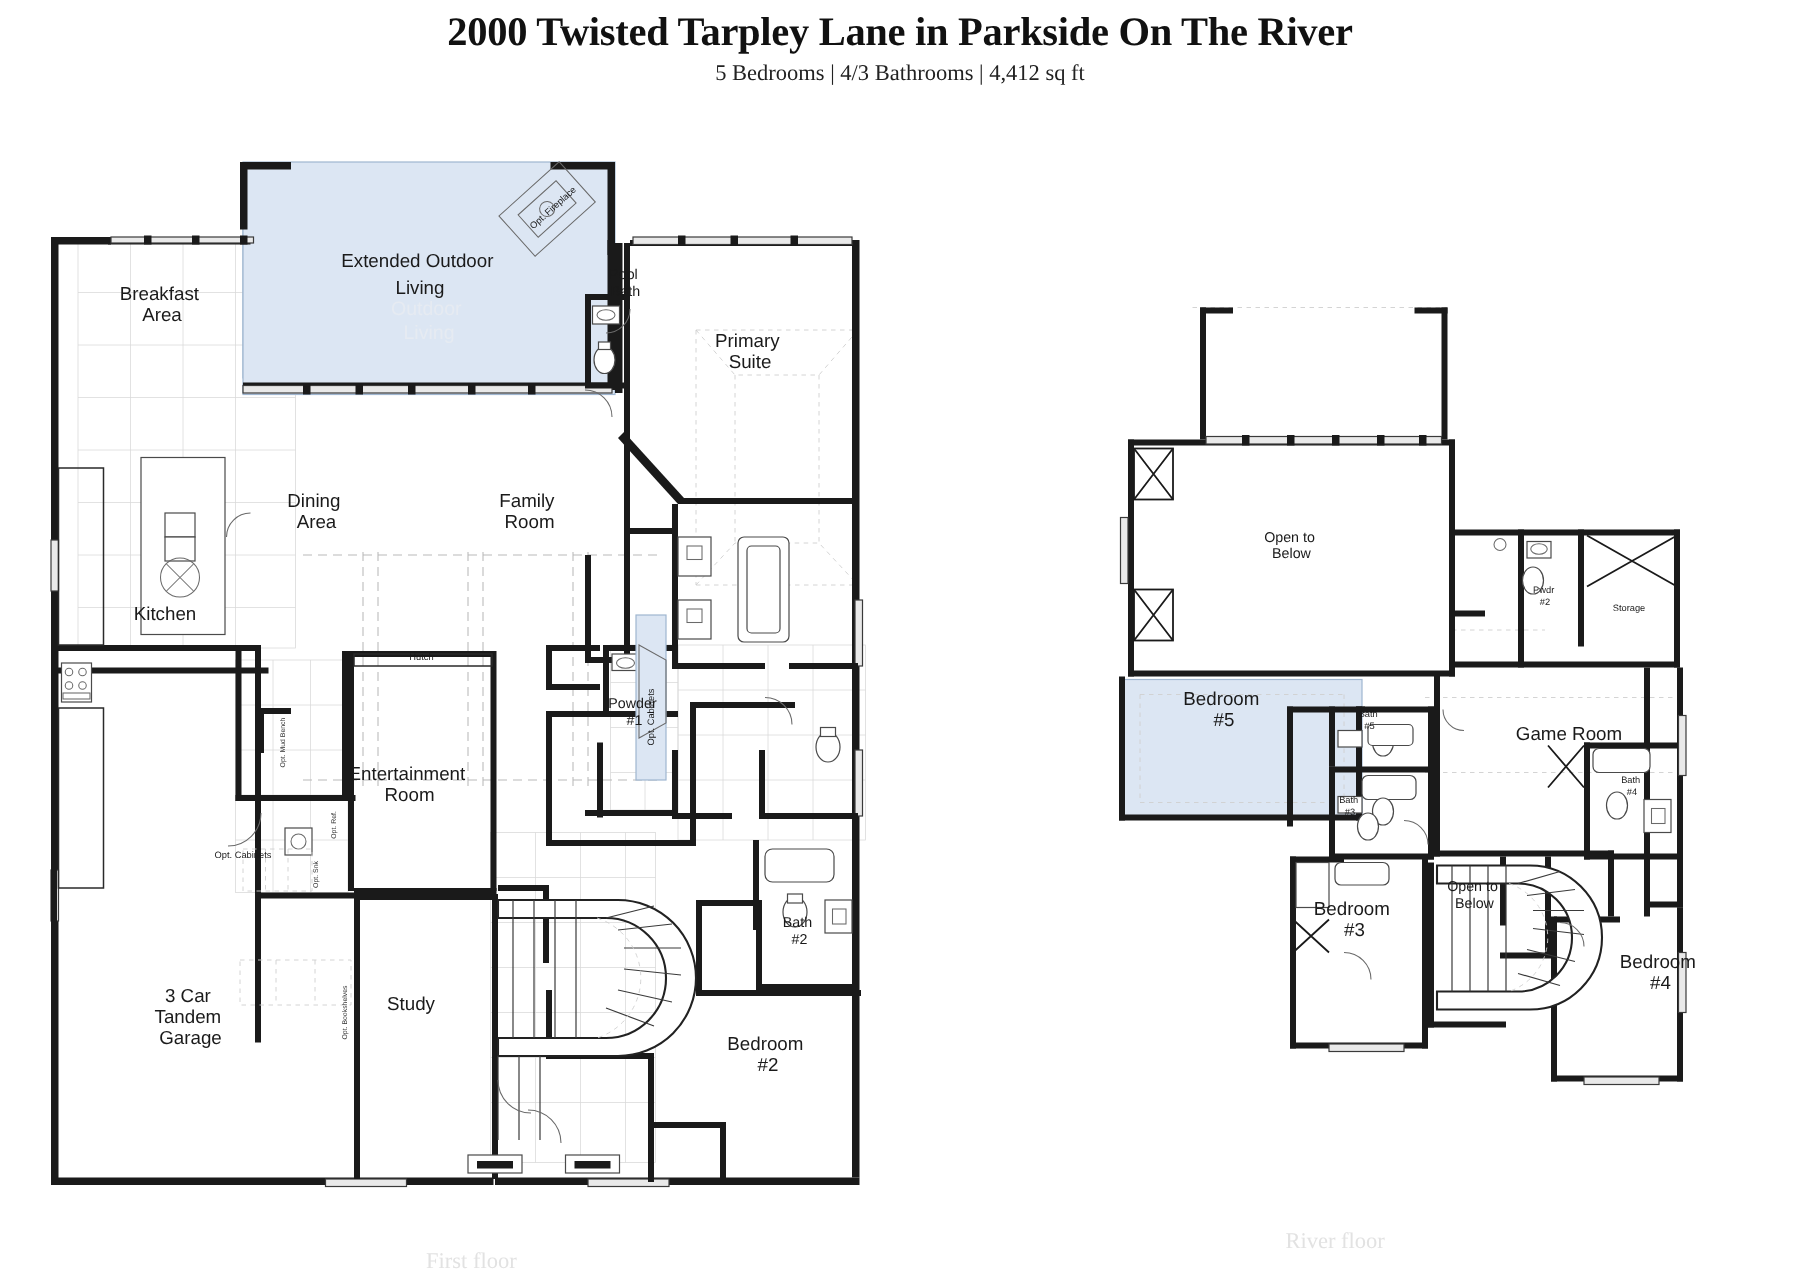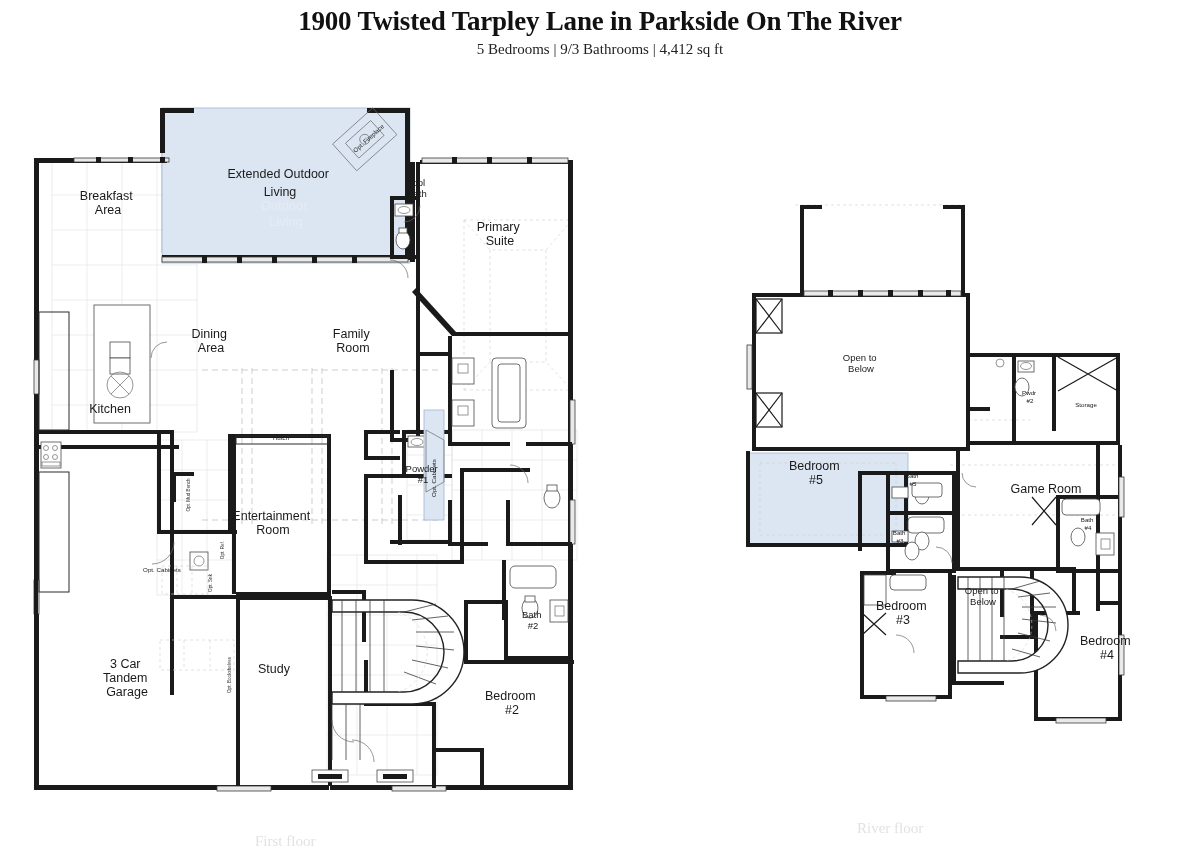--- a/index.html
+++ b/index.html
@@ -25,21 +25,21 @@
   .plan{position:absolute;}
   #first-floor-plan{left:12px;top:100px;width:580px;height:720px;}
   #second-floor-plan{left:700px;top:195px;width:460px;height:600px;}
 
   .plan svg{display:block;}
 
   .caption{
     position:absolute;font-family:"Liberation Serif", serif;
     font-size:15px;color:#e2e2e2;white-space:nowrap;
   }
-  #first-floor-caption{left:255px;top:833px;}
+  #first-floor-caption{left:284px;top:833px;}
   #second-floor-caption{left:857px;top:820px;}
 
   
   .wall{fill:#1a1a1a;}
   .wallthin{fill:none;stroke:#1a1a1a;stroke-width:1.2;}
   .wall-outline{fill:none;stroke:#2a2a2a;stroke-width:1;}
   .glass{fill:#e9e9e9;stroke:#3a3a3a;stroke-width:0.8;}
   .room-fill{fill:#ffffff;}
   .tile{fill:none;stroke:#d8d8d8;stroke-width:0.5;}
   .dash{fill:none;stroke:#b9b9b9;stroke-width:0.7;stroke-dasharray:6 4;}
@@ -54,22 +54,22 @@
   text.rm-lg{font-size:12.5px;}
   text.rm-md{font-size:9.5px;}
   text.rm-sm{font-size:6.2px;}
   text.rm-xs{font-size:4.6px;fill:#333;}
   text.ghost{fill:#e6ebf2;font-size:13px;}
 </style>
 </head>
 <body>
 
 <div class="header">
-  <div class="title">1900 Twisted Tarpley Lane in Parkside On The River</div>
-  <div class="subtitle">5 Bedrooms | 9/3 Bathrooms | 4,412 sq ft</div>
+  <div class="title">2000 Twisted Tarpley Lane in Parkside On The River</div>
+  <div class="subtitle">5 Bedrooms | 4/3 Bathrooms | 4,412 sq ft</div>
 </div>
 
 <div class="plan" id="first-floor-plan">
 <svg width="580" height="720" viewBox="0 0 580 720" xmlns="http://www.w3.org/2000/svg">
 
   <g>
     <rect x="22" y="60" width="540" height="630" fill="#ffffff"></rect>
 
     <g class="tile">
       <rect x="40" y="62" width="145" height="270"></rect>

